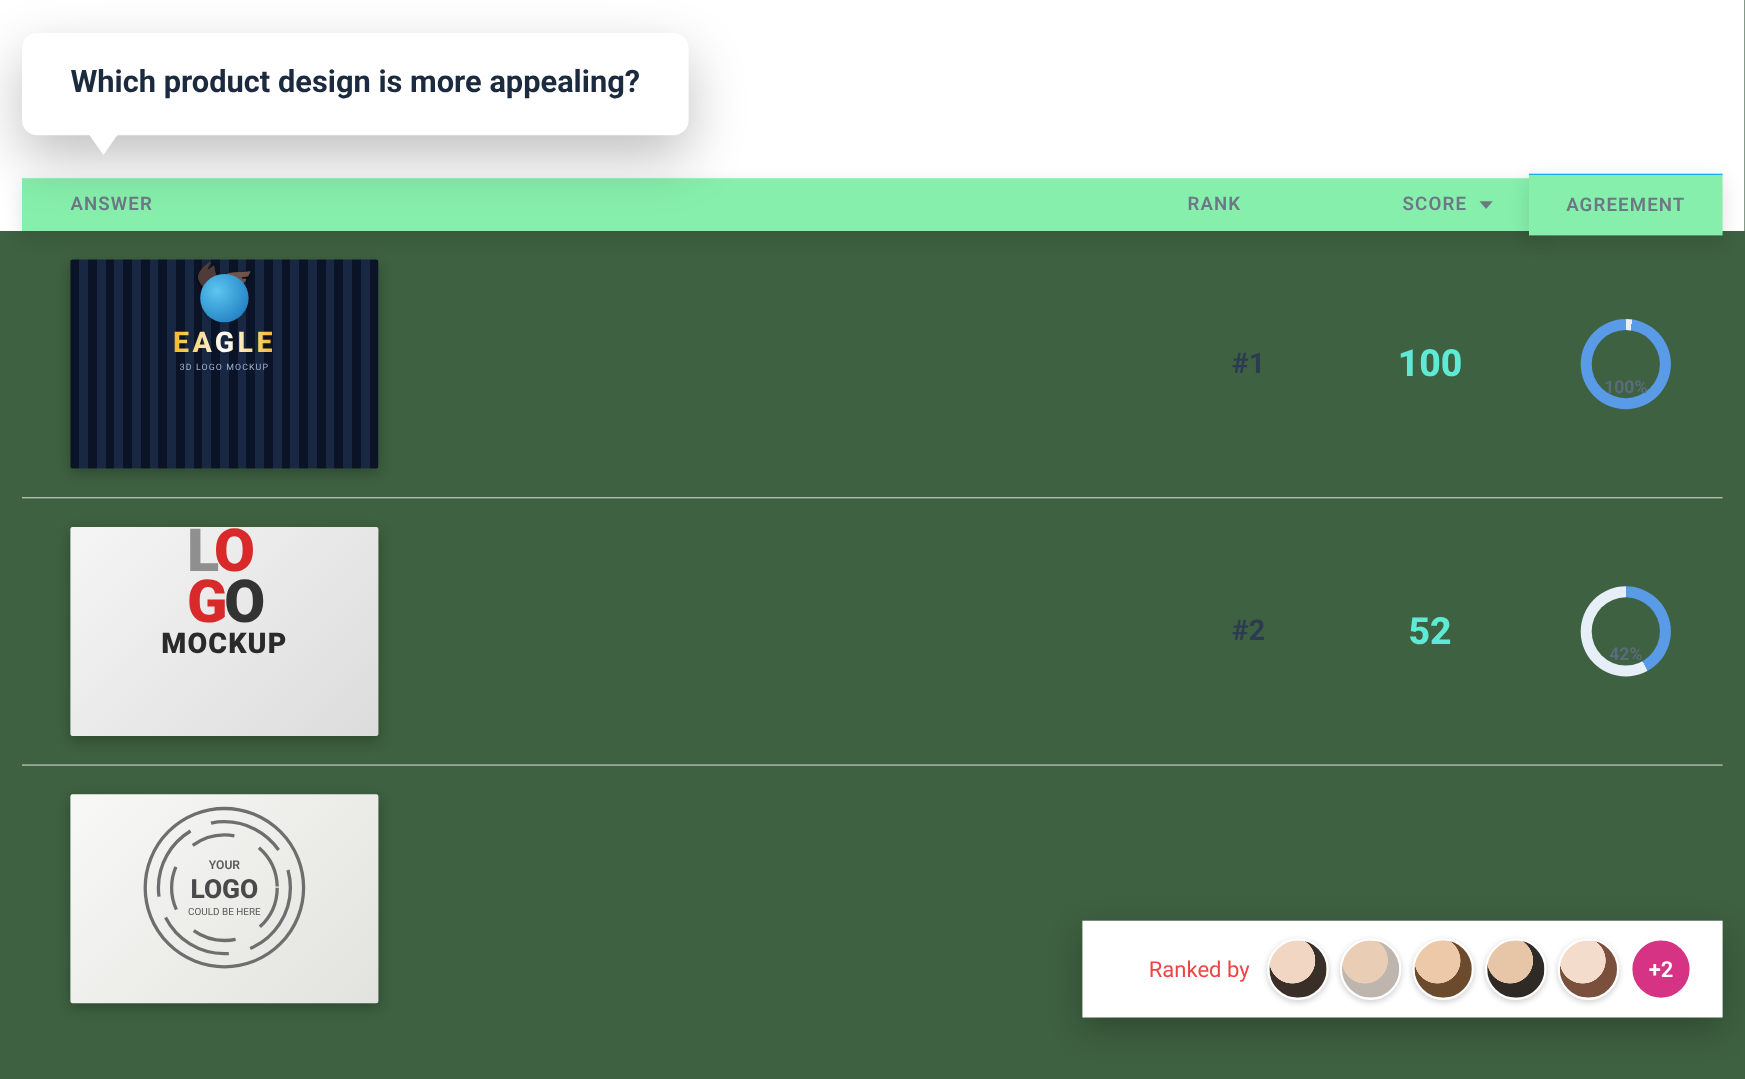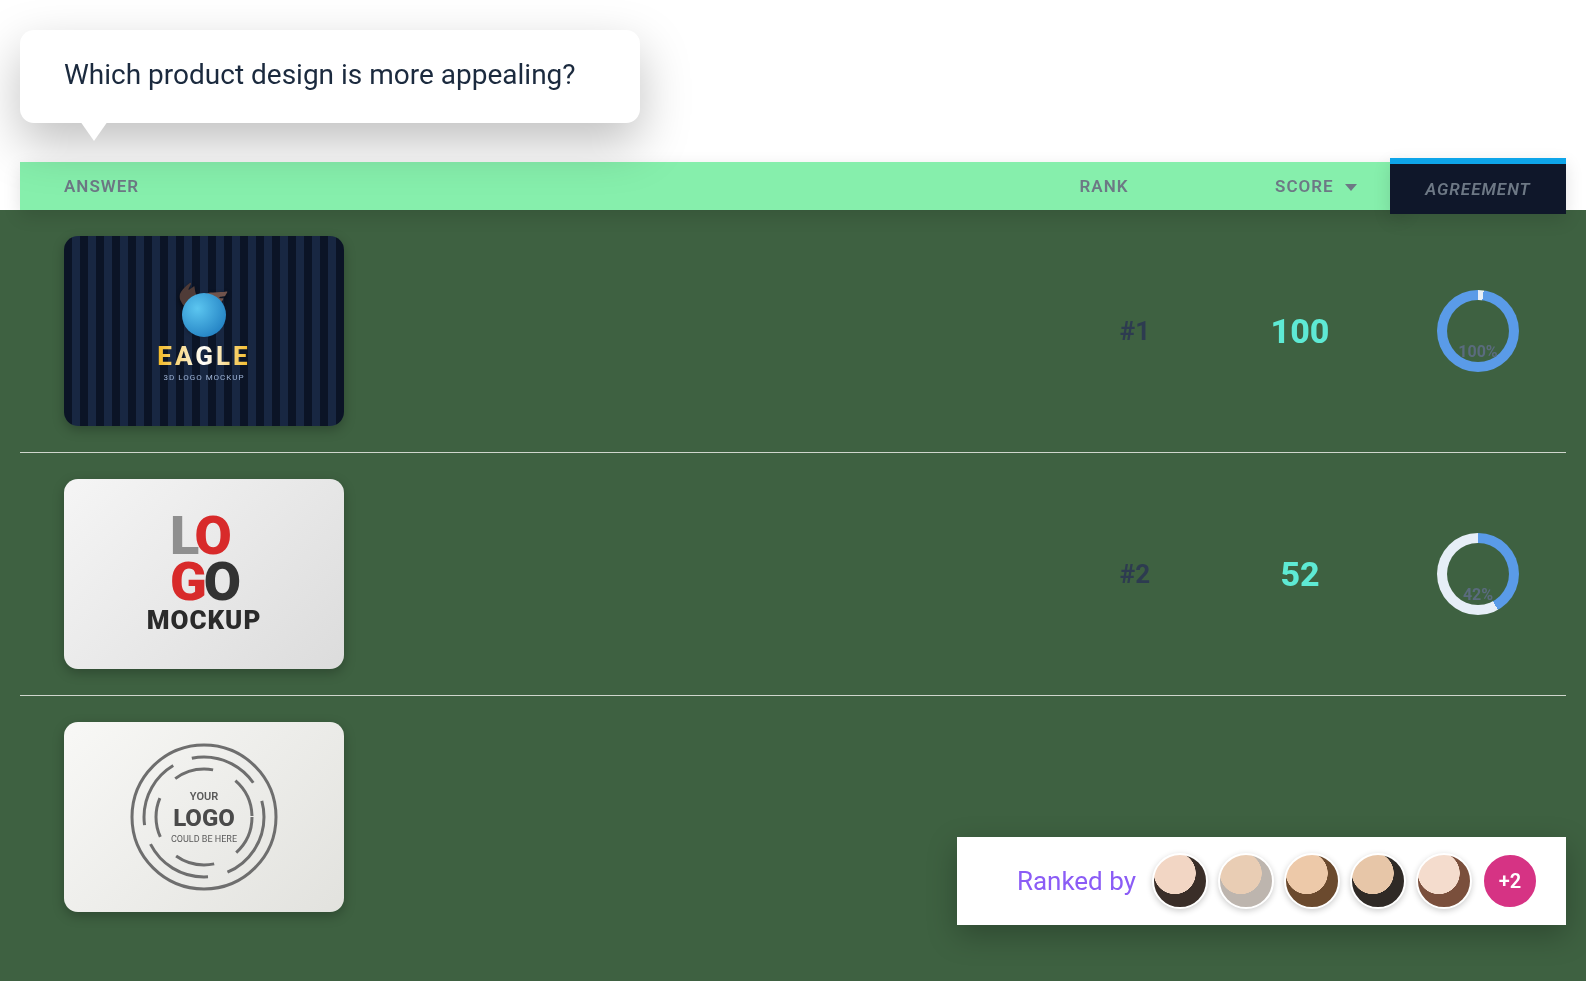--- a/index.html
+++ b/index.html
@@ -16,24 +16,24 @@
     top: 0; left: 0; right: 0;
     height: 210px;
     background: #fff;
   }
   .question-bubble {
     position: absolute;
     top: 30px;
     left: 20px;
     background: #fff;
     border-radius: 14px;
-    padding: 28px 64px 32px 44px;
+    padding: 28px 44px 32px 44px;
     box-shadow: 0 20px 50px rgba(0,0,0,0.25);
     font-size: 28px;
-    font-weight: 400;
+    font-weight: 700;
     color: #1b2a3e;
     z-index: 5;
   }
   .question-bubble::after {
     content: "";
     position: absolute;
     bottom: -18px;
     left: 60px;
     width: 0; height: 0;
     border-left: 14px solid transparent;
@@ -71,51 +71,49 @@
     border-right: 6px solid transparent;
     border-top: 7px solid #6d7885;
     vertical-align: middle;
   }
   .agree-header-chip {
     position: absolute;
     top: 158px;
     right: 20px;
     width: 176px;
     height: 56px;
-    background: #0f172a;
-    border-top: 6px solid #0ea5e9;
+    background: #86efac;
+    border-top: 1px solid #0ea5e9;
     display: flex;
     align-items: center;
     justify-content: center;
     box-shadow: 0 6px 18px rgba(0,0,0,0.12);
     z-index: 4;
-    font-style: italic;
   }
   .rows {
     position: absolute;
     top: 210px;
     left: 20px;
     right: 20px;
   }
   .row {
     display: flex;
     align-items: center;
     padding: 26px 0;
     border-bottom: 1px solid #cfd6cd;
   }
   .row:last-child { border-bottom: none; }
   .thumb {
     width: 280px;
     height: 190px;
     margin-left: 44px;
-    border-radius: 14px;
+    border-radius: 2px;
     box-shadow: 0 4px 12px rgba(0,0,0,0.25);
     display: flex;
     align-items: center;
-    justify-content: center;
     flex-direction: column;
     position: relative;
     overflow: hidden;
   }
   .thumb-eagle {
     background: repeating-linear-gradient(90deg, #0b1426 0 8px, #182742 8px 16px);
   }
   .thumb-eagle .wing {
     font-size: 46px;
     color: #f3b81f;
@@ -174,21 +172,21 @@
     right: 20px;
     background: #fff;
     height: 88px;
     padding: 0 28px;
     display: flex;
     align-items: center;
     gap: 18px;
     box-shadow: 0 10px 30px rgba(0,0,0,0.25);
     z-index: 6;
   }
-  .ranked-label { font-size: 26px; color: #8b5cf6; margin-right: 6px; margin-left: 32px; }
+  .ranked-label { font-size: 20px; color: #ef4444; margin-right: 6px; margin-left: 32px; }
   .avatar {
     width: 56px; height: 56px;
     border-radius: 50%;
     border: 2px solid #fff;
     box-shadow: 0 2px 6px rgba(0,0,0,0.2);
     margin-left: -8px;
   }
   .avatar.a1 { background: radial-gradient(circle at 40% 35%, #f2d6c4 45%, #3a2e28 46%), #cfa; }
   .avatar.a2 { background: radial-gradient(circle at 40% 35%, #e9cdb4 45%, #bdb5ae 46%), #eee; }
   .avatar.a3 { background: radial-gradient(circle at 40% 35%, #edc9a9 45%, #6b4a2e 46%), #a7cc52; }

